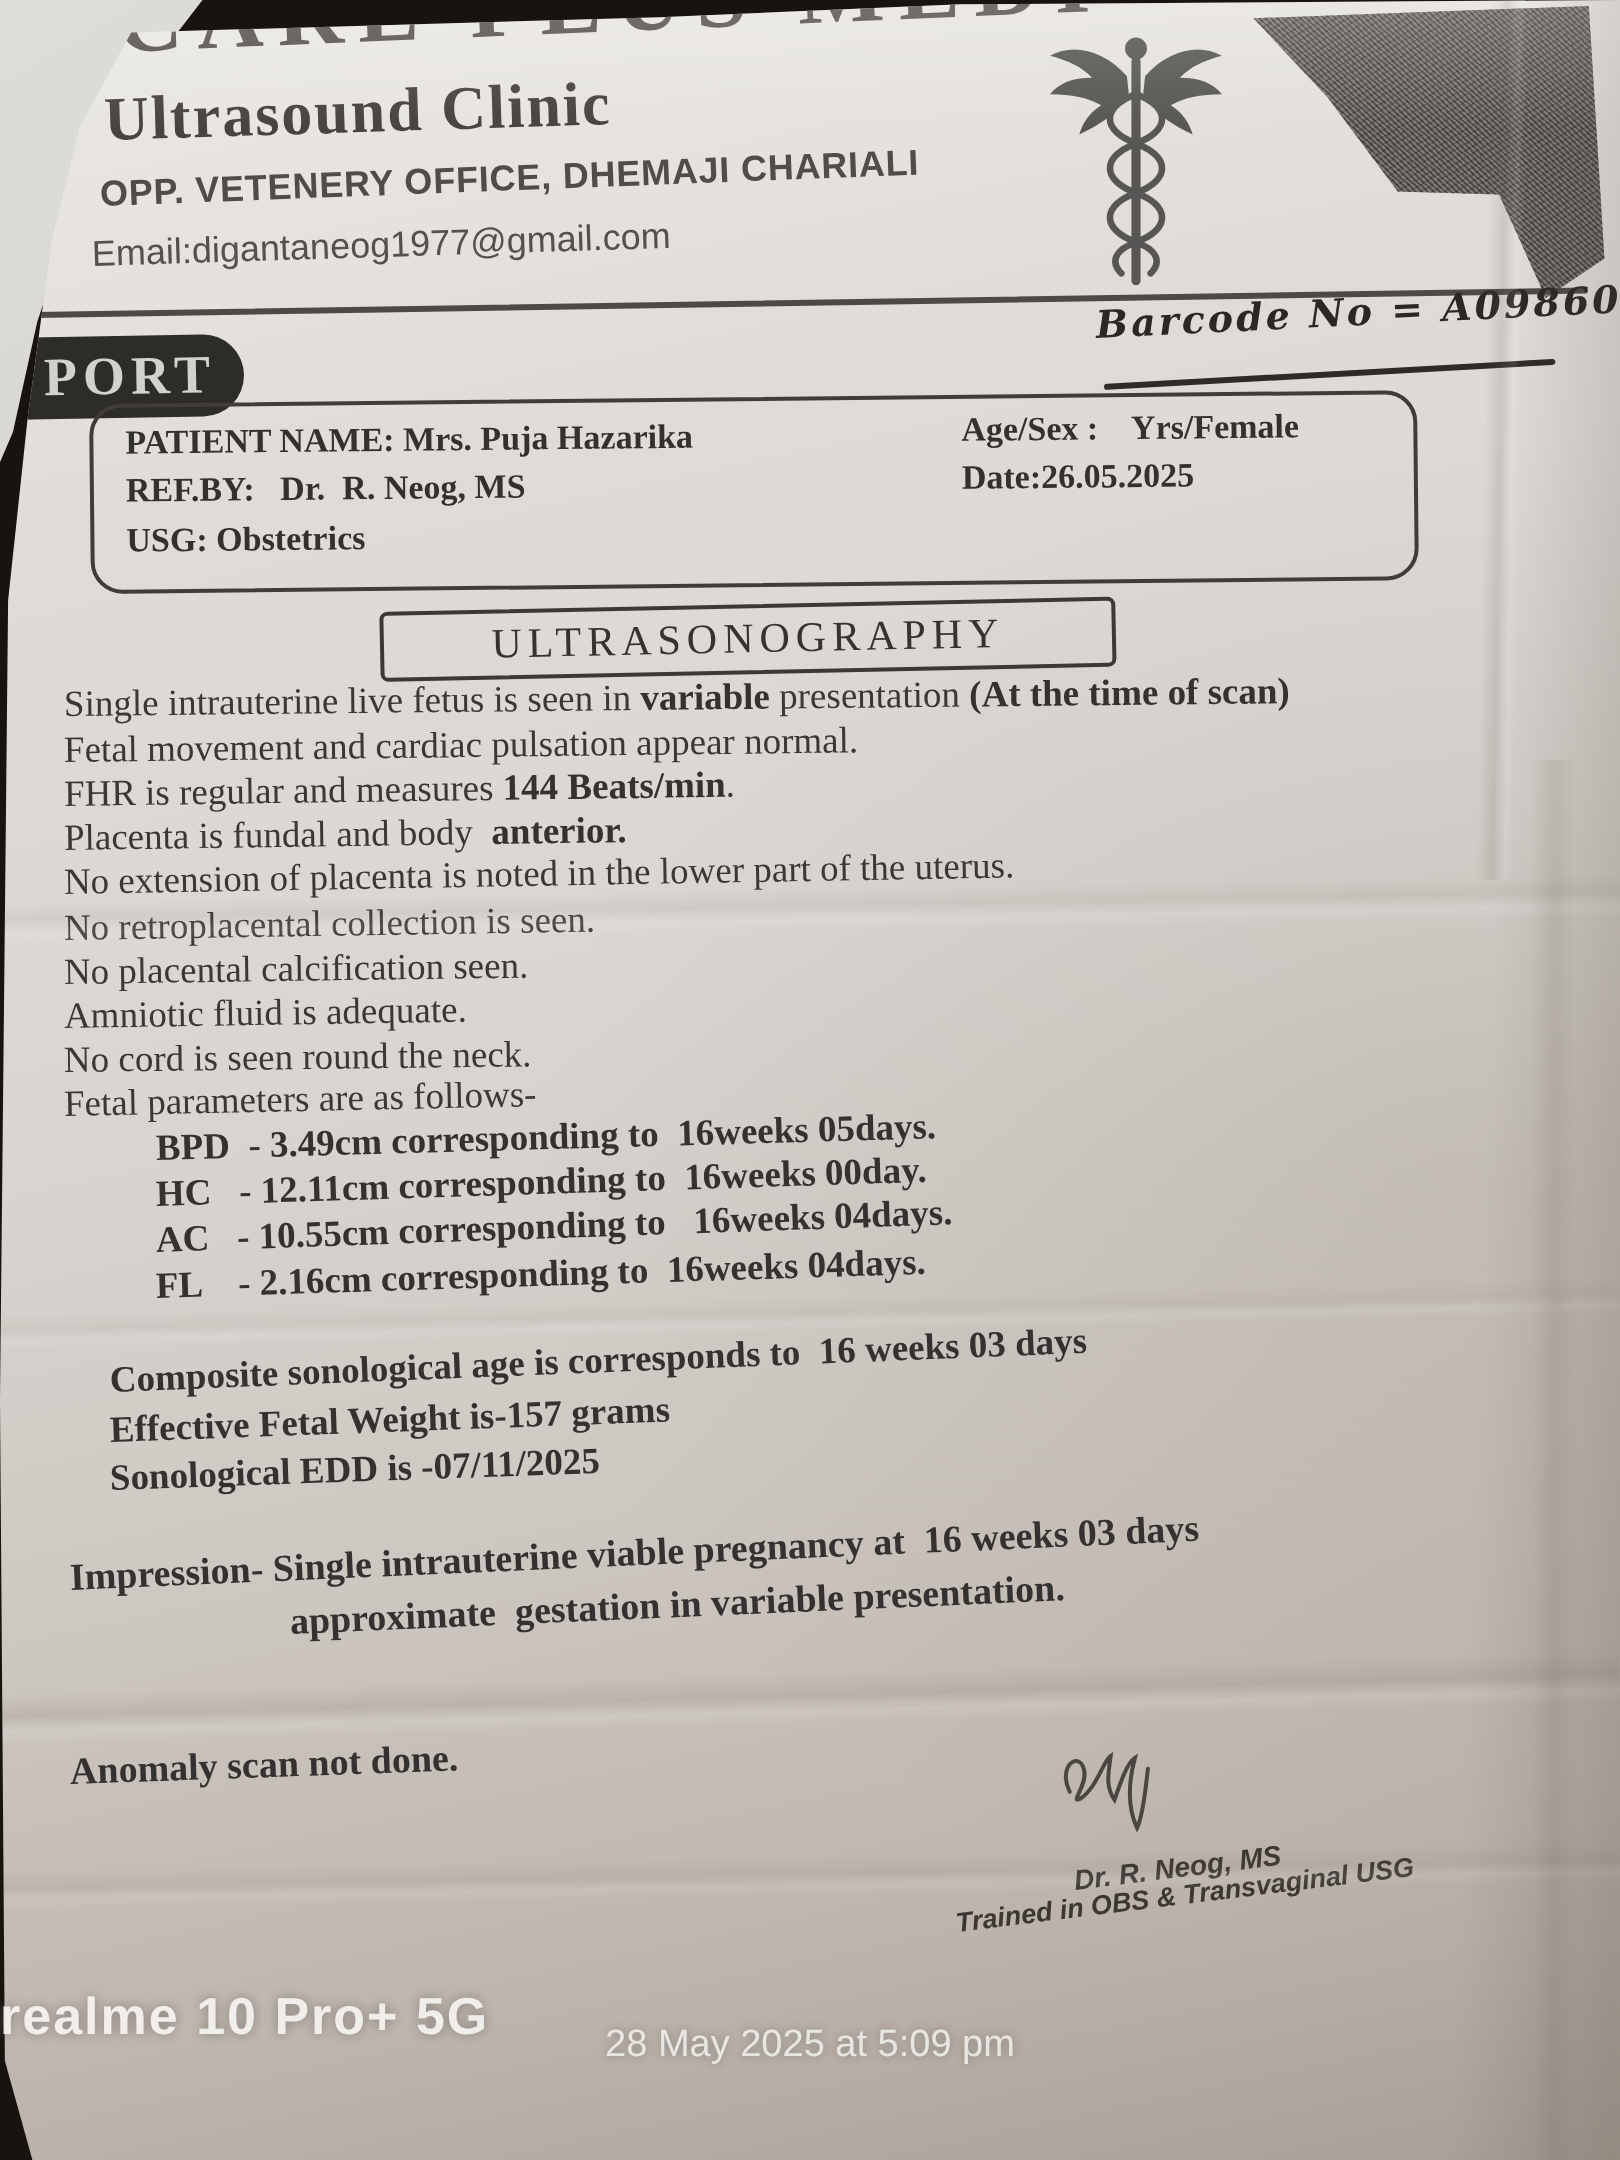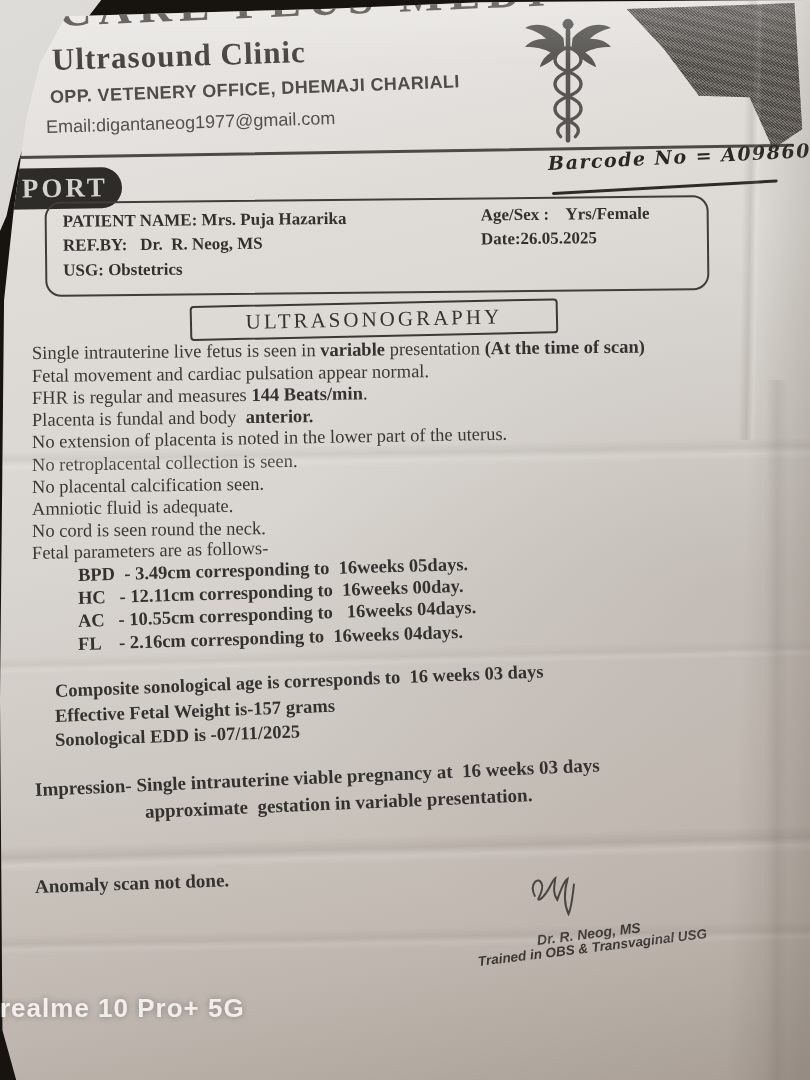--- a/index.html
+++ b/index.html
@@ -215,14 +215,15 @@
 
     <div class="crease" style="left:0; top:444px; width:100%; height:22px; transform:rotate(-1deg); background:linear-gradient(180deg, transparent, rgba(118,108,98,.10) 40%, rgba(255,255,255,.13) 72%, transparent);"></div>
     <div class="crease" style="left:0; top:648px; width:100%; height:18px; transform:rotate(-1.3deg); background:linear-gradient(180deg, transparent, rgba(118,108,98,.08) 45%, rgba(255,255,255,.10) 75%, transparent);"></div>
     <div class="crease" style="left:0; top:836px; width:100%; height:26px; transform:rotate(-1.5deg); background:linear-gradient(180deg, transparent, rgba(110,100,92,.15) 45%, rgba(255,255,255,.12) 75%, transparent);"></div>
     <div class="crease" style="left:0; top:928px; width:100%; height:20px; transform:rotate(-1deg); background:linear-gradient(180deg, transparent, rgba(110,100,92,.10) 45%, rgba(255,255,255,.09) 75%, transparent);"></div>
     <div class="crease" style="left:742px; top:0; width:18px; height:440px; transform:rotate(1deg); background:linear-gradient(90deg, transparent, rgba(102,94,86,.17) 45%, rgba(255,255,255,.10) 80%, transparent);"></div>
     <div class="crease" style="left:766px; top:380px; width:22px; height:700px; background:linear-gradient(90deg, transparent, rgba(102,94,86,.12) 50%, transparent);"></div>
   </div>
 
   <div class="wm1">realme 10 Pro+ 5G</div>
+  <div class="wm2">28 May 2025 at 5:09 pm</div>
 
 </div>
 
 </body></html>

